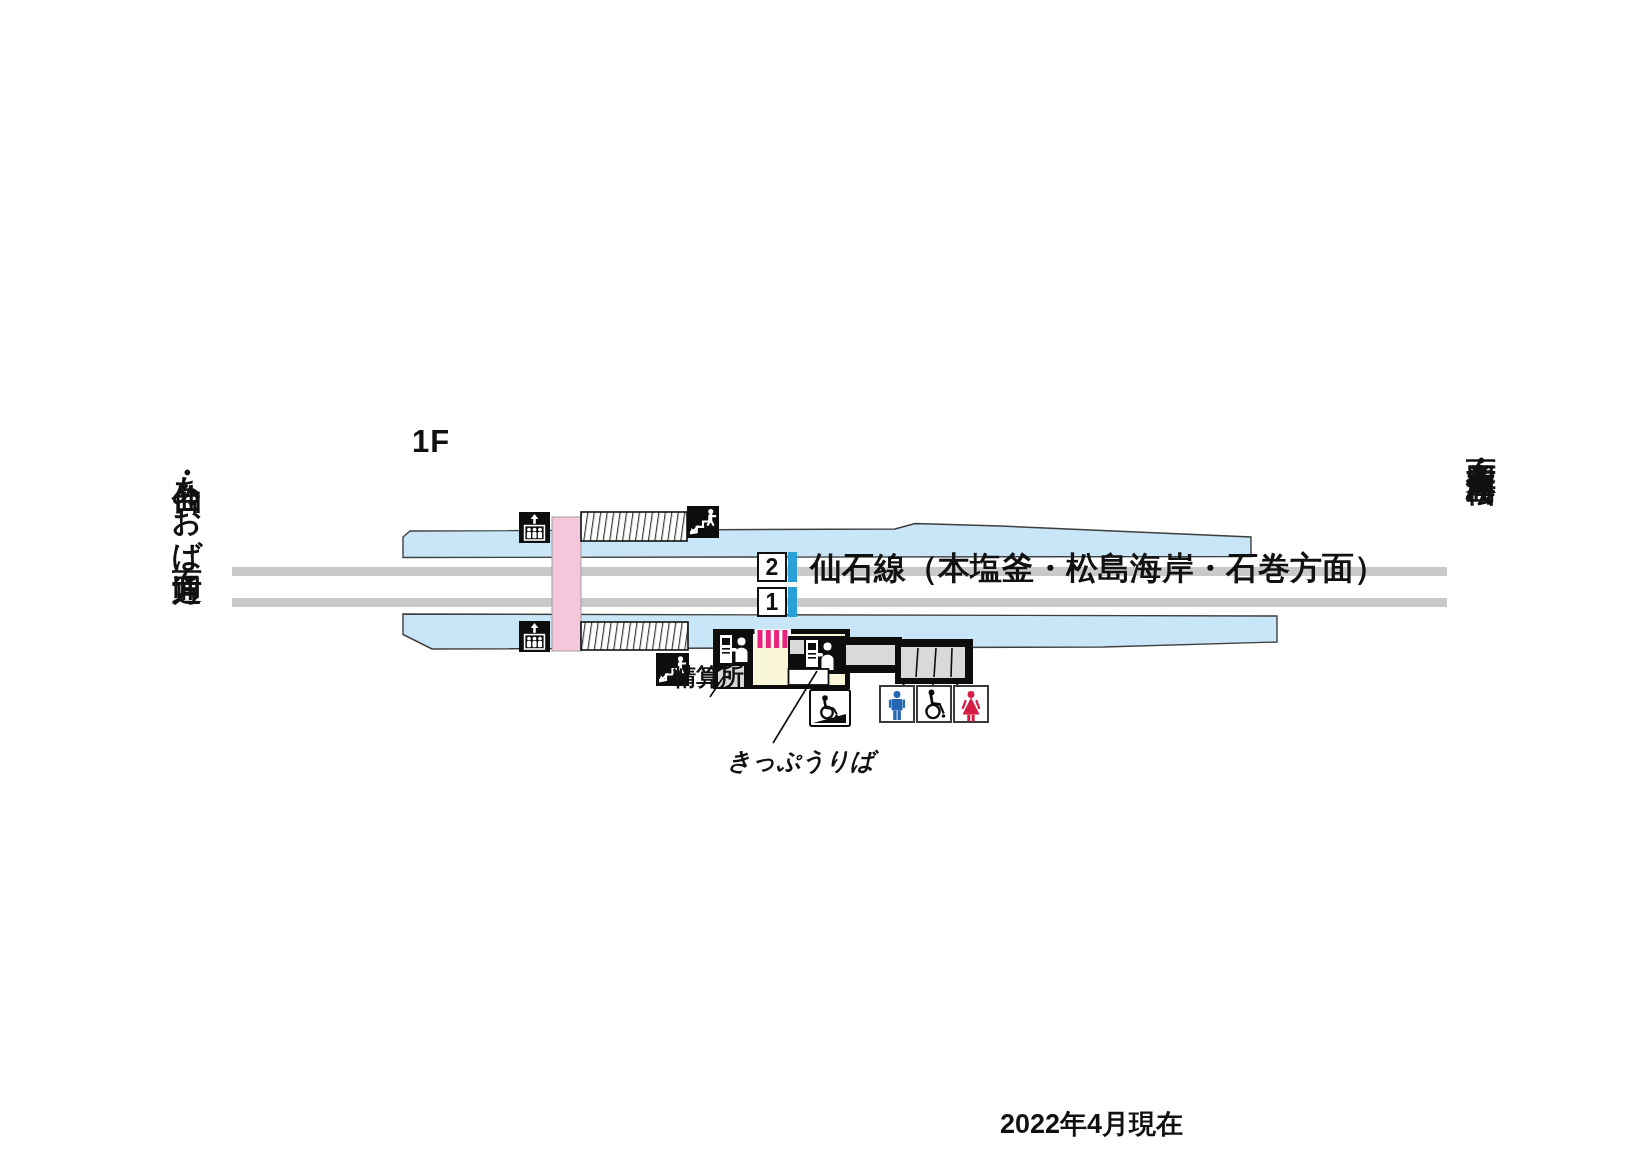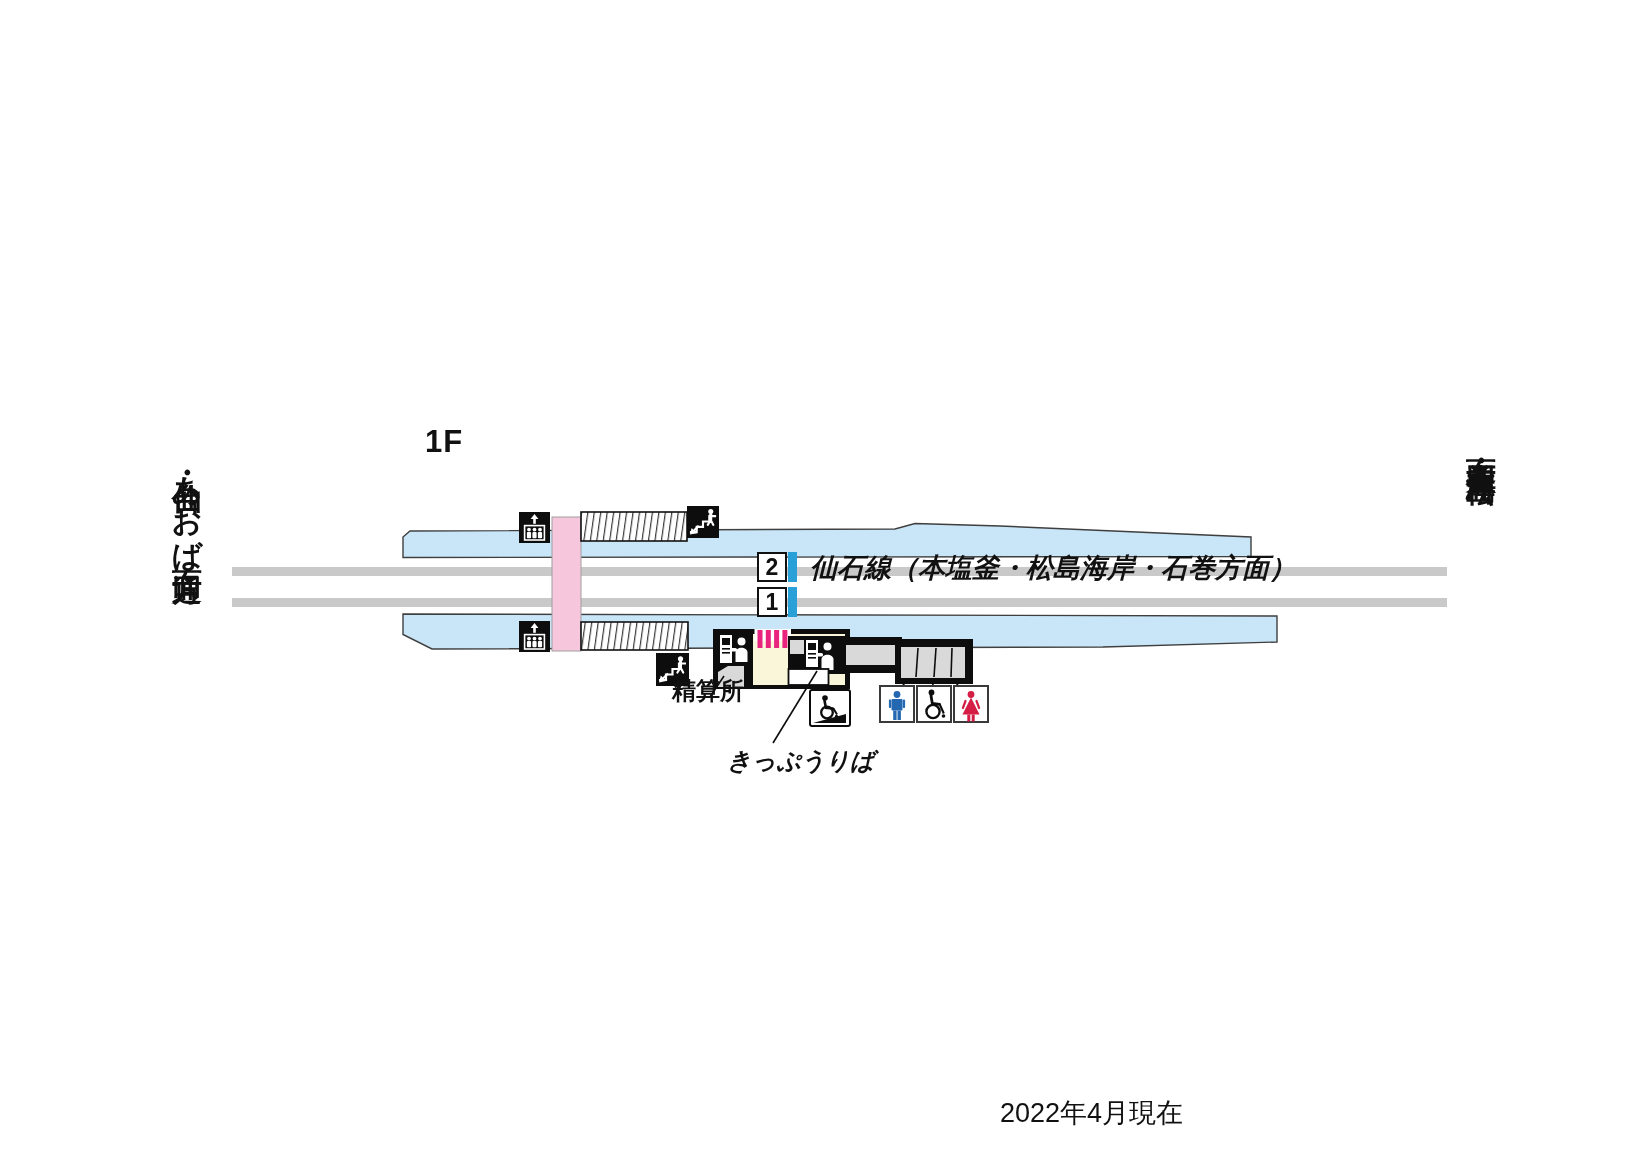--- a/index.html
+++ b/index.html
@@ -1,44 +1,44 @@
 <!DOCTYPE html>
 <html><head>
 <meta charset="utf-8">
 <style>
   html,body{margin:0;padding:0;background:#fff;}
   .canvas{
     position:relative;width:1642px;height:1162px;background:#fff;overflow:hidden;
     font-family:"Liberation Sans","DejaVu Sans",sans-serif;color:#111;
   }
   .abs{position:absolute;}
-  .floor-label{left:425px;top:424px;font-size:31px;font-weight:700;letter-spacing:1px;}
+  .floor-label{left:412px;top:424px;font-size:31px;font-weight:700;letter-spacing:1px;}
   .v-label{
     writing-mode:vertical-rl;text-orientation:upright;
     font-weight:700;font-size:30px;letter-spacing:-2px;line-height:1;color:#111;
   }
   .v-label.left{left:172px;top:460px;}
   .v-label.right{left:1466px;top:452px;}
   .plate{
     width:30px;height:30px;box-sizing:border-box;border:2.5px solid #111;background:#fff;
     display:flex;align-items:center;justify-content:center;
     font-size:23px;font-weight:700;
   }
   .plate.p2{left:757px;top:552px;}
   .plate.p1{left:757px;top:587px;}
   .plate-bar{width:9px;height:30px;background:#29a0d8;}
   .plate-bar.b2{left:788px;top:552px;}
   .plate-bar.b1{left:788px;top:587px;}
-  .line-text{font-size:27px;font-weight:700;white-space:nowrap;line-height:28px;font-style:italic;}
+  .line-text{font-size:32px;font-weight:700;white-space:nowrap;line-height:28px;}
   .line-text.t2{left:810px;top:554px;}
   .line-text.t1{left:810px;top:589px;}
   .facility-label{font-size:24px;font-weight:700;white-space:nowrap;}
-  .facility-label.fare{left:672px;top:675px;}
+  .facility-label.fare{left:672px;top:661px;}
   .facility-label.ticket{left:727px;top:745px;font-style:italic;}
-  .footer-text{font-size:27px;font-weight:400;white-space:nowrap;}
+  .footer-text{font-size:27px;font-weight:700;white-space:nowrap;margin-top:11px;}
   .footer-text.date{left:1000px;top:1095px;}
   .footer-text.copy{left:1212px;top:1095px;}
   svg.map{left:0;top:0;}
 </style>
 </head>
 <body>
 
 <div class="canvas">
 
   <svg class="abs map" width="1642" height="1162" viewBox="0 0 1642 1162">

